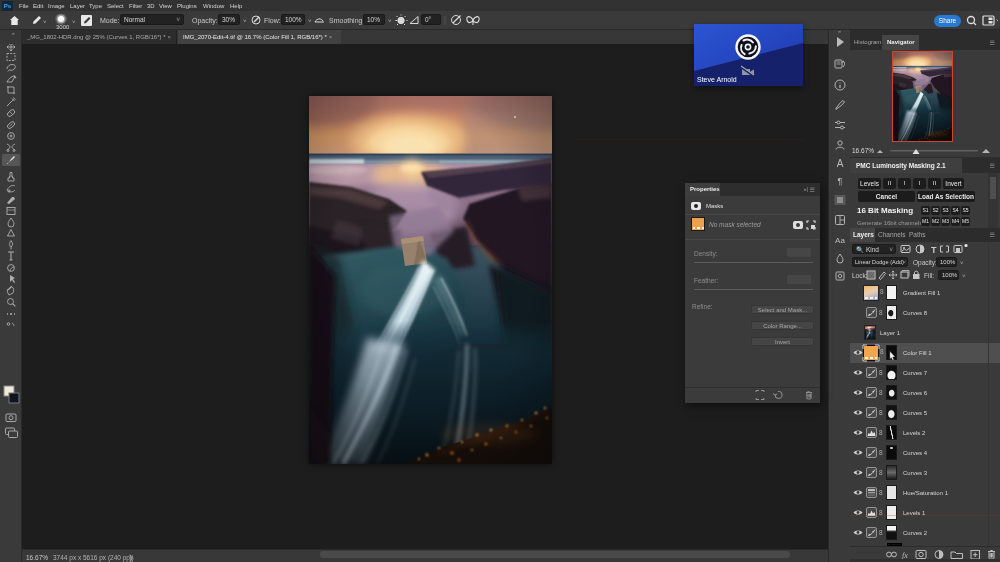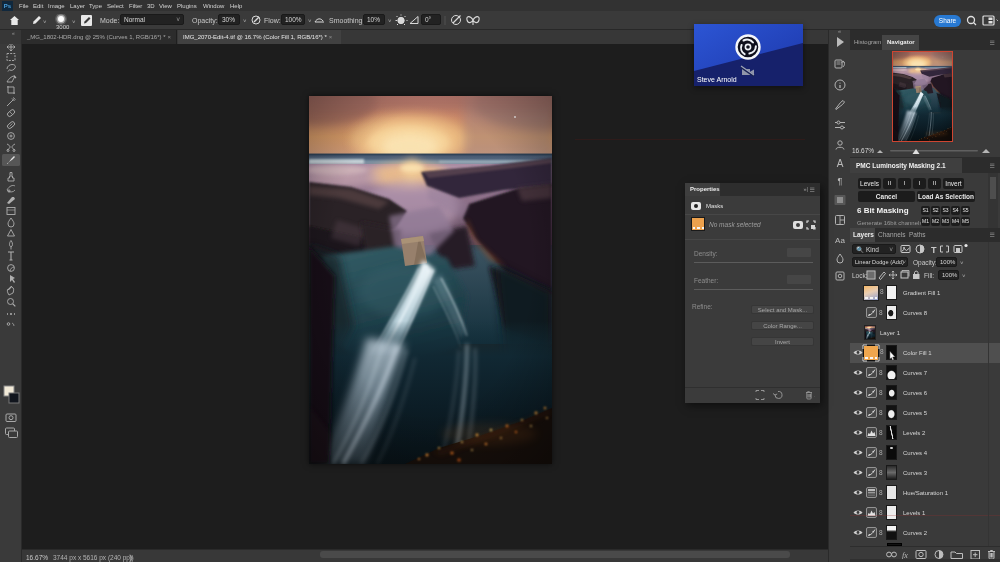--- a/index.html
+++ b/index.html
@@ -323,21 +323,21 @@
   </div>
   <div class="abs" style="left:0;top:143px;width:150px;height:70px;background:#3a3a3a">
     <div class="btn" style="left:8px;top:5px;width:23px;height:11px;font-size:6.5px;line-height:11px">Levels</div>
     <div class="btn" style="left:33px;top:5px;width:13px;height:11px;font-size:6px;line-height:11px">II</div>
     <div class="btn" style="left:48px;top:5px;width:13px;height:11px;font-size:6px;line-height:11px">I</div>
     <div class="btn" style="left:63px;top:5px;width:13px;height:11px;font-size:6px;line-height:11px">I</div>
     <div class="btn" style="left:78px;top:5px;width:13px;height:11px;font-size:6px;line-height:11px">II</div>
     <div class="btn" style="left:93px;top:5px;width:21px;height:11px;font-size:6.5px;line-height:11px">Invert</div>
     <div class="btn" style="left:8px;top:18px;width:57px;height:11px;font-size:6.5px;line-height:11px;font-weight:bold">Cancel</div>
     <div class="btn" style="left:67px;top:18px;width:58px;height:11px;font-size:6.5px;line-height:11px;font-weight:bold">Load As Selection</div>
-    <span class="ptab" style="left:7px;top:33px;color:#f2f2f2;font-weight:bold;font-size:8px">6 Bit Masking</span>
+    <span class="ptab" style="left:7px;top:33px;color:#f2f2f2;font-weight:bold;font-size:8px">16 Bit Masking</span>
     <span class="ptab" style="left:7px;top:47px;color:#9a9a9a;font-size:6px">Generate 16bit channels</span>
     <div class="btn" style="left:71px;top:33px;width:9px;height:9px;font-size:5px;line-height:9px">S1</div>
     <div class="btn" style="left:81px;top:33px;width:9px;height:9px;font-size:5px;line-height:9px">S2</div>
     <div class="btn" style="left:91px;top:33px;width:9px;height:9px;font-size:5px;line-height:9px">S3</div>
     <div class="btn" style="left:101px;top:33px;width:9px;height:9px;font-size:5px;line-height:9px">S4</div>
     <div class="btn" style="left:111px;top:33px;width:9px;height:9px;font-size:5px;line-height:9px">S5</div>
     <div class="btn" style="left:71px;top:44px;width:9px;height:9px;font-size:5px;line-height:9px">M1</div>
     <div class="btn" style="left:81px;top:44px;width:9px;height:9px;font-size:5px;line-height:9px">M2</div>
     <div class="btn" style="left:91px;top:44px;width:9px;height:9px;font-size:5px;line-height:9px">M3</div>
     <div class="btn" style="left:101px;top:44px;width:9px;height:9px;font-size:5px;line-height:9px">M4</div>

